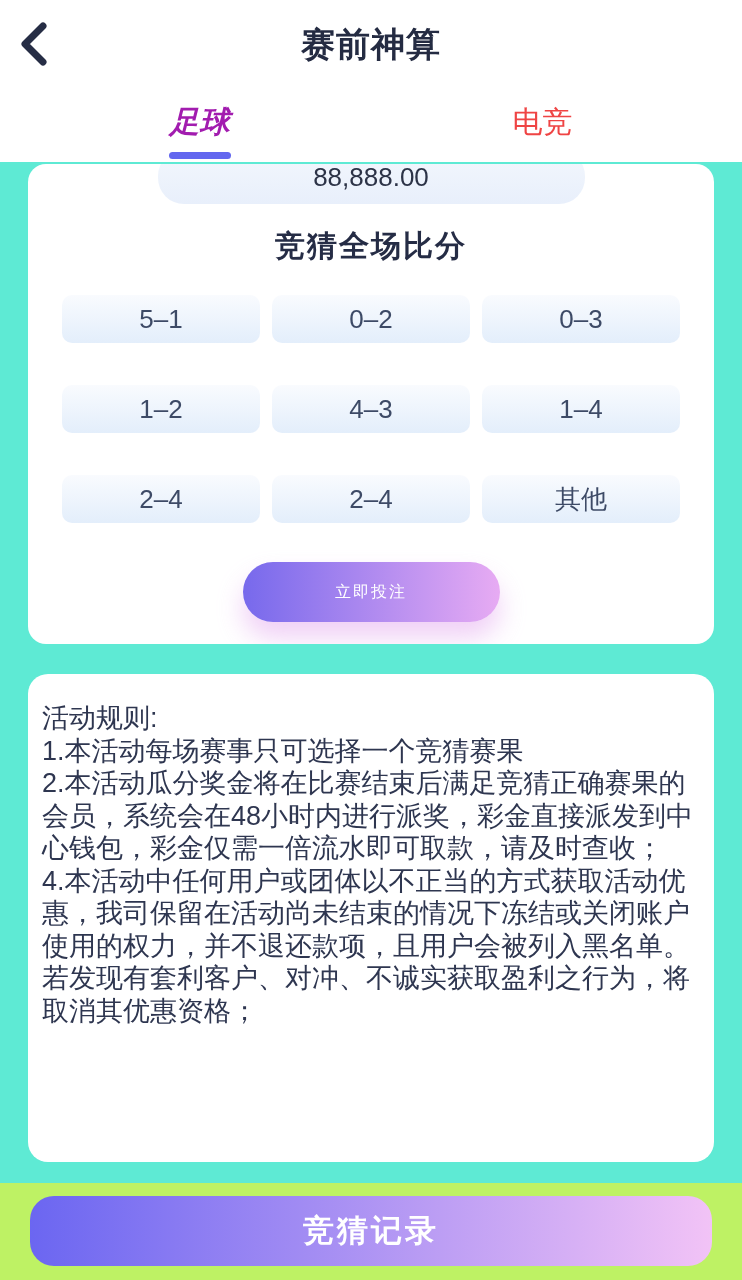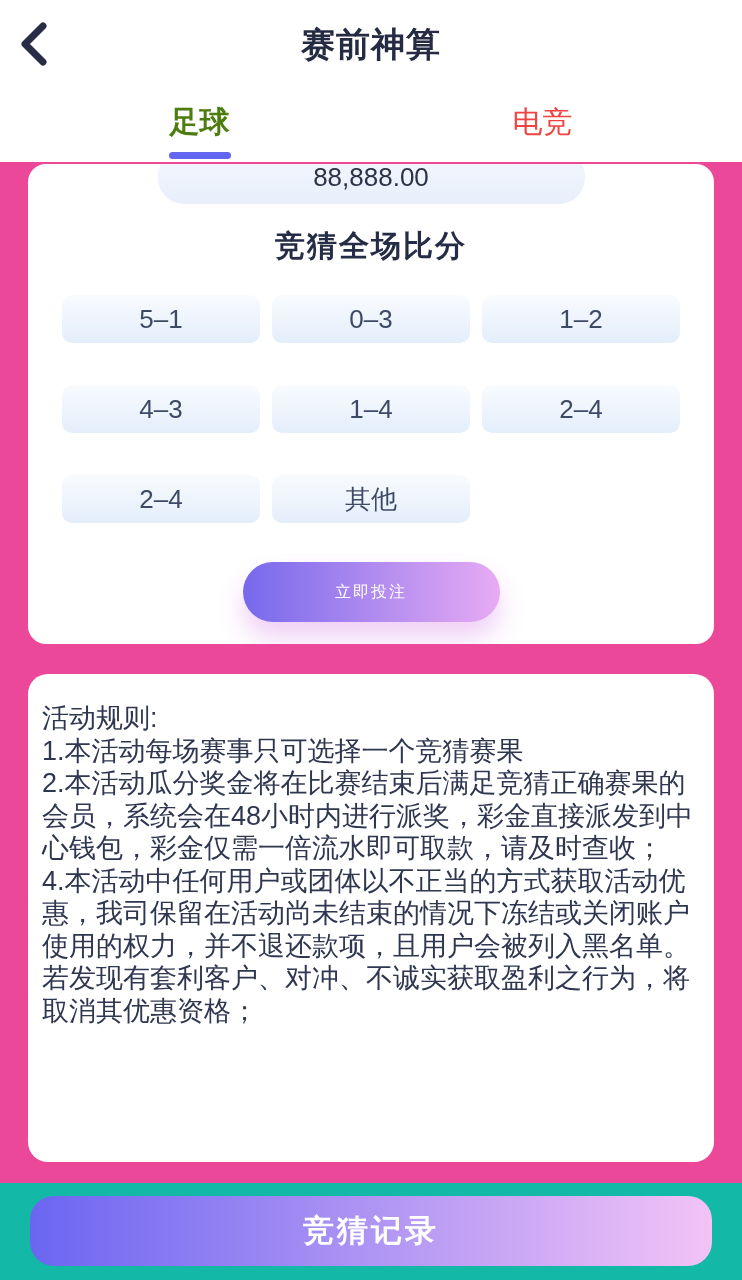--- a/index.html
+++ b/index.html
@@ -44,37 +44,37 @@
     flex:1;
     position:relative;
     display:flex;
     align-items:flex-start;
     justify-content:center;
     padding-top:12px;
     font-size:30px;
     color:#ef4444;
     cursor:pointer;
   }
-  .tab.active { font-weight:bold; color:#4d7c0f; }
+  .tab.active { font-weight:bold; color:#a21caf;font-style:italic; }
   .tab-underline {
     position:absolute;
     bottom:3px;
     left:50%;
     transform:translateX(-50%);
     width:62px; height:7px;
     border-radius:4px;
     background:#6367ef;
     display:none;
   }
   .tab.active .tab-underline { display:block; }
 
   
   .content {
     height:1021px;
-    background:#ec4899;
+    background:#5eead4;
     padding:2px 28px 0;
     overflow:hidden;
   }
 
   
   .bet-card {
     background:#ffffff;
     border-radius:18px;
     overflow:hidden;
     height:480px;
@@ -146,21 +146,21 @@
     min-height:488px;
     font-size:27px;
     line-height:32.5px;
     color:#2e3650;
   }
   .rules-card p { margin:0; }
 
   
   .footer {
     height:97px;
-    background:#14b8a6;
+    background:#bef264;
     padding-top:13px;
   }
   .record-btn {
     display:flex;
     align-items:center;
     justify-content:center;
     width:682px;
     height:70px;
     margin:0 auto;
     border:none;
@@ -200,20 +200,21 @@
 </div>
 
 <div class="content">
 
   <div class="bet-card">
     <div class="prize-pill">88,888.00</div>
     <div class="section-title">竞猜全场比分</div>
 
     <div class="score-grid">
       <button class="score-btn">5–1</button>
+      <button class="score-btn">0–2</button>
       <button class="score-btn">0–3</button>
       <button class="score-btn">1–2</button>
       <button class="score-btn">4–3</button>
       <button class="score-btn">1–4</button>
       <button class="score-btn">2–4</button>
       <button class="score-btn">2–4</button>
       <button class="score-btn">其他</button>
     </div>
 
     <button class="cta-btn">立即投注</button>

